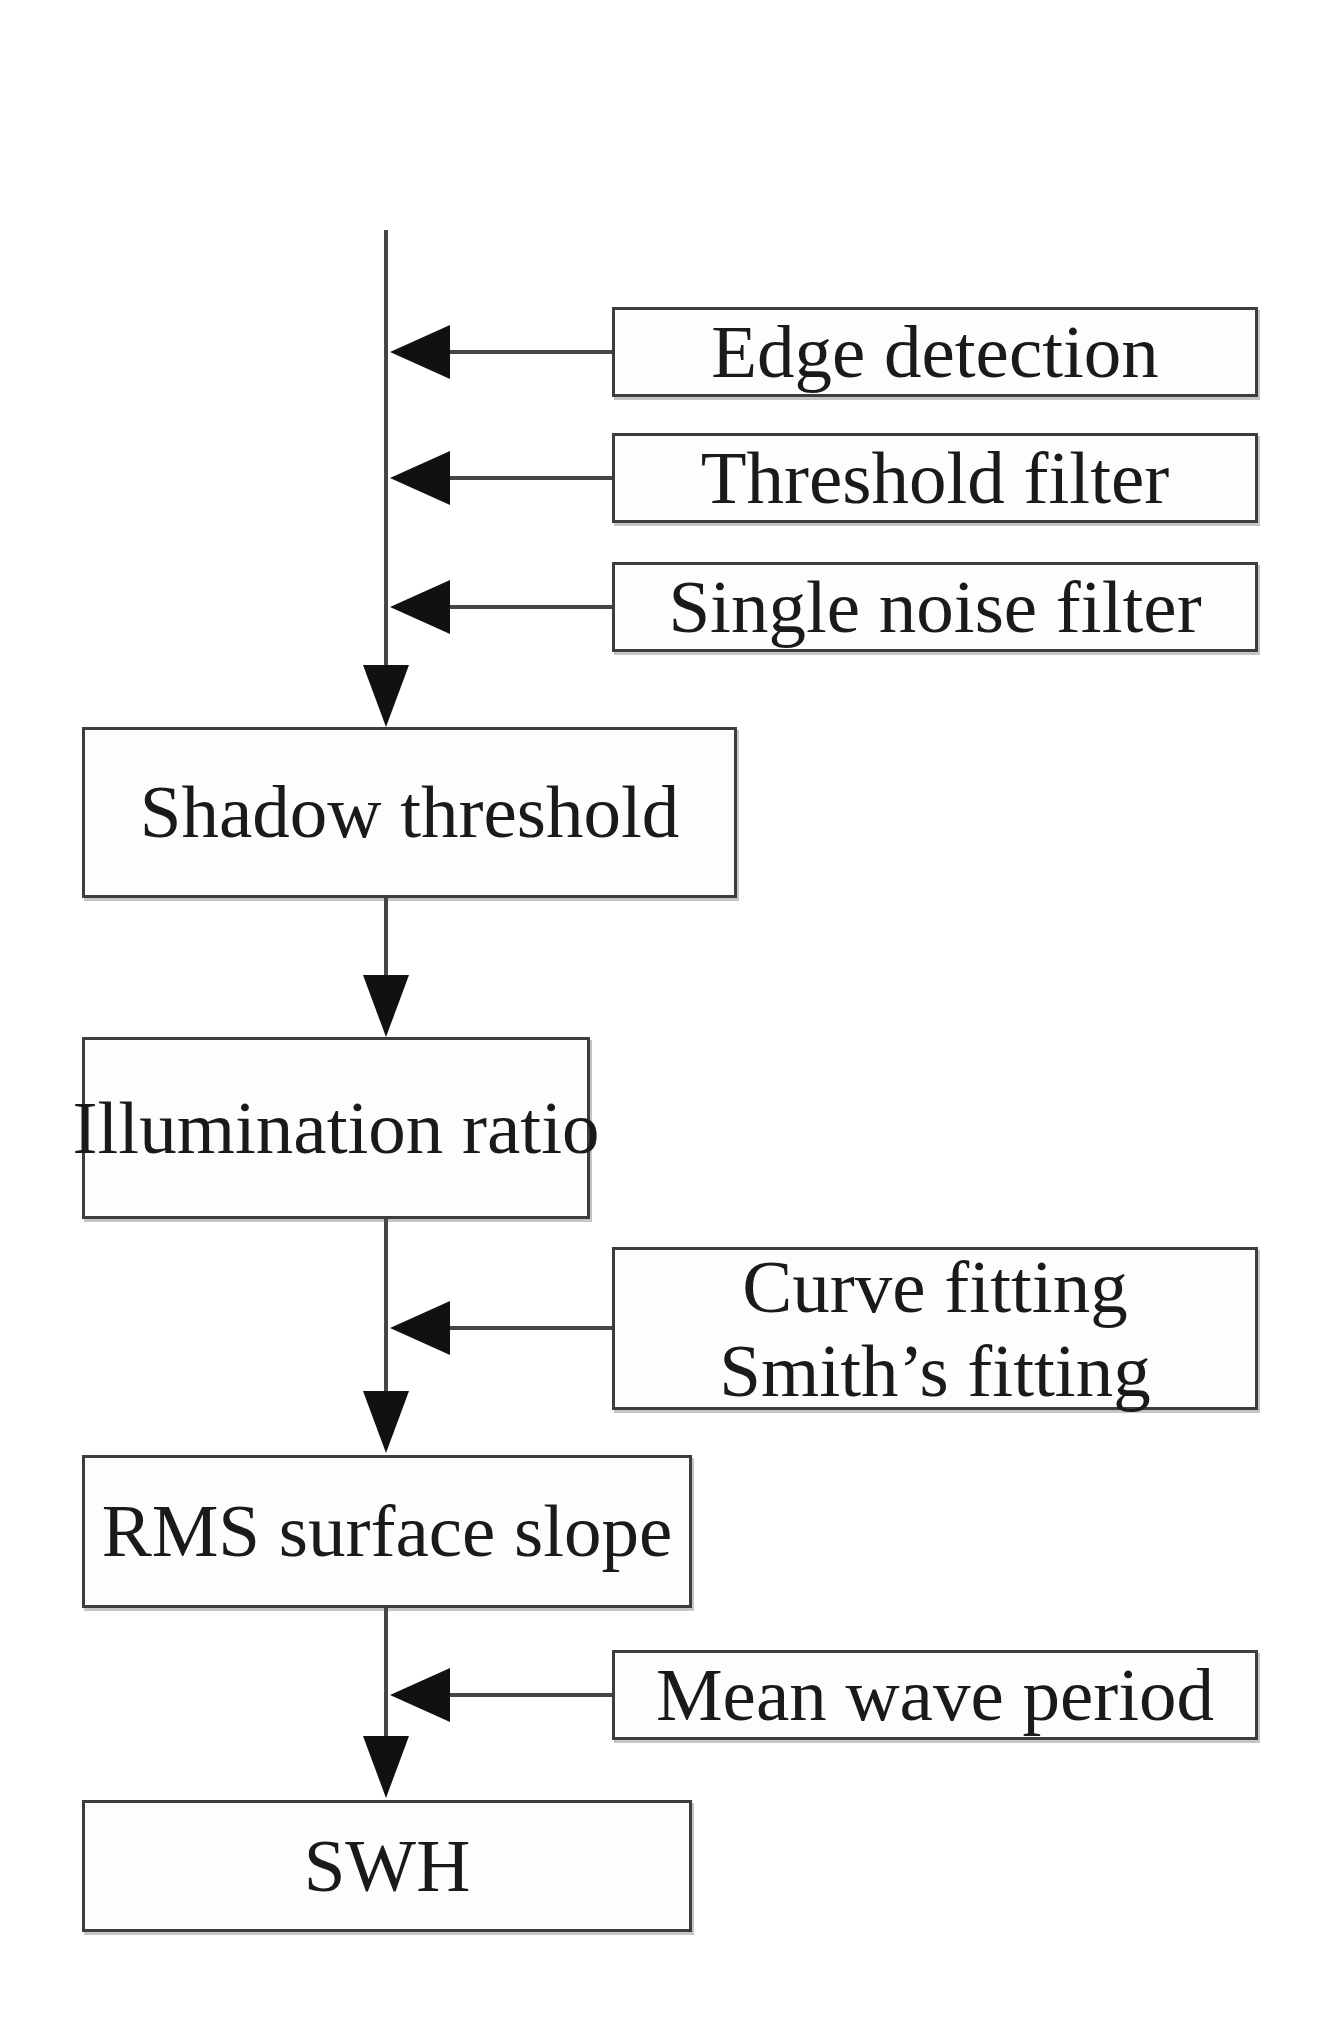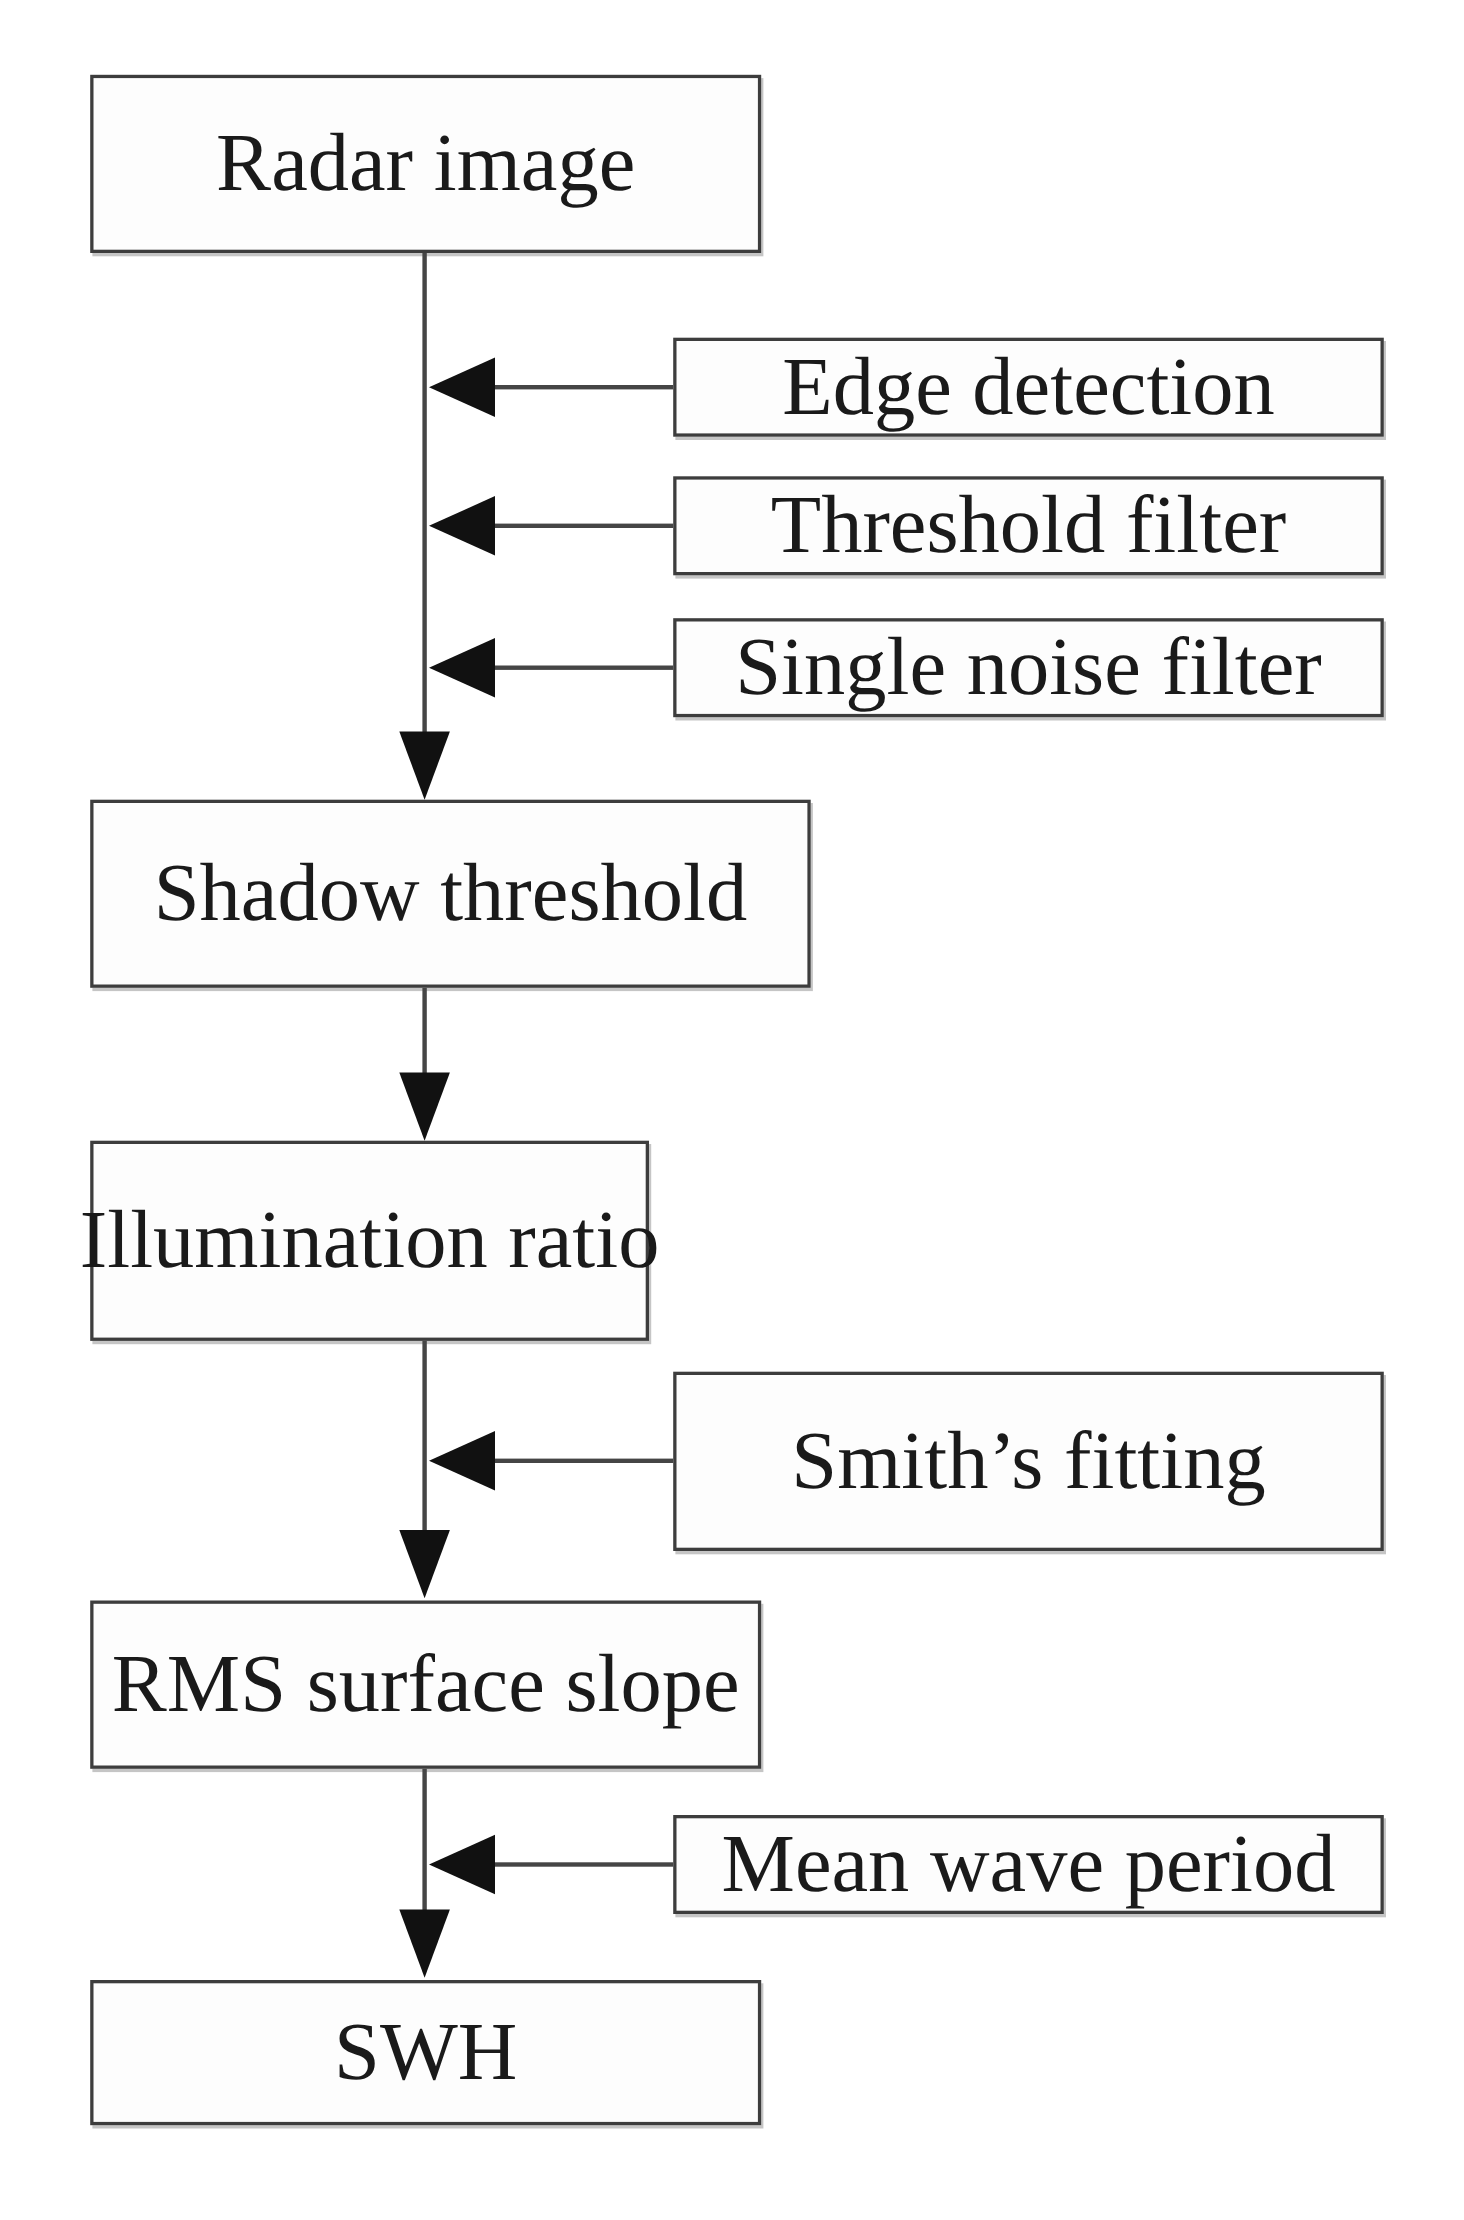--- a/index.html
+++ b/index.html
@@ -58,23 +58,20 @@
     border-top:27px solid transparent;
     border-bottom:27px solid transparent;
     border-right:60px solid var(--arrowhead);
   }
 </style>
 </head>
 <body>
 
 <div class="canvas">
 
-  <div class="node" style="left:82px;top:68px;width:610px;height:162px">
-    <span>Radar image</span>
-  </div>
 
   <div class="node" style="left:82px;top:727px;width:655px;height:171px">
     <span>Shadow threshold</span>
   </div>
 
   <div class="node" style="left:82px;top:1037px;width:508px;height:182px">
     <span>Illumination ratio</span>
   </div>
 
   <div class="node" style="left:82px;top:1455px;width:610px;height:153px">
@@ -91,20 +88,21 @@
 
   <div class="node" style="left:612px;top:433px;width:646px;height:90px">
     <span>Threshold filter</span>
   </div>
 
   <div class="node" style="left:612px;top:562px;width:646px;height:90px">
     <span>Single noise filter</span>
   </div>
 
   <div class="node" style="left:612px;top:1247px;width:646px;height:163px;line-height:1.12">
+    <span>Curve fitting</span>
     <span>Smith’s fitting</span>
   </div>
 
   <div class="node" style="left:612px;top:1650px;width:646px;height:90px">
     <span>Mean wave period</span>
   </div>
 
   <div class="vline" style="left:384px;top:230px;height:445px"></div>
   <div class="arrow-down" style="left:363px;top:665px"></div>
 

